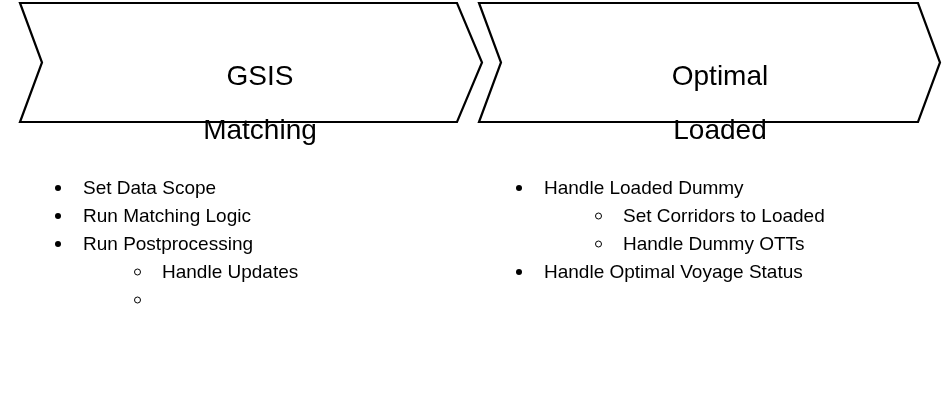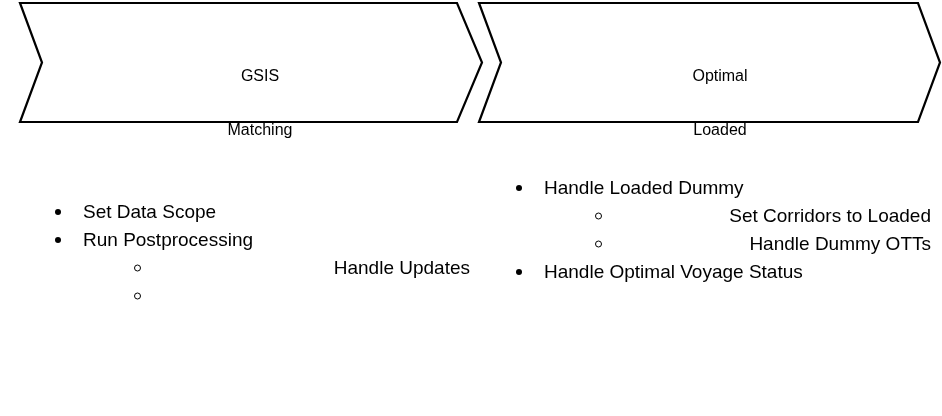--- a/index.html
+++ b/index.html
@@ -43,21 +43,21 @@
   .chevron-shape {
     fill: #ffffff;
     stroke: #000000;
     stroke-width: 2.2;
     stroke-linejoin: miter;
   }
 
   .chevron-label {
     position: absolute;
     text-align: center;
-    font-size: 16px;
+    font-size: 28px;
     line-height: 27px;
     color: #000000;
     white-space: pre-line;
   }
   .chevron-label .line {
     display: block;
   }
   #stage-1-label {
     left: 60px;
     top: 35px;
@@ -67,38 +67,38 @@
     left: 520px;
     top: 35px;
     width: 400px;
   }
 
   
   .list-column {
     position: absolute;
     top: 174px;
   }
-  #column-1 { left: 40px;  width: 430px; margin-top: 24px; }
+  #column-1 { left: 40px;  width: 430px; }
   #column-2 { left: 501px; width: 430px; }
 
   ul.bullets {
     list-style: none;
     margin: 0;
     padding: 0;
   }
   ul.bullets li {
     position: relative;
     font-size: 19px;
     line-height: 28px;
     height: 28px;
     white-space: nowrap;
     color: #000000;
   }
   li.level-1 { padding-left: 43px; }
-  li.level-2 { padding-left: 122px; text-align: right; }
+  li.level-2 { padding-left: 122px; }
 
   .bullet-mark {
     position: absolute;
     top: 50%;
     transform: translateY(-50%);
   }
   li.level-1 > .bullet-mark {
     left: 15px;
     width: 6px;
     height: 6px;
@@ -136,20 +136,21 @@
 
     <div class="chevron-label" id="stage-2-label">
       <span class="line">Optimal</span>
       <span class="line">Loaded</span>
     </div>
   </div>
 
   <div class="list-column" id="column-1">
     <ul class="bullets">
         <li class="level-1"><span class="bullet-mark"></span><span class="item-text">Set Data Scope</span></li>
+        <li class="level-1"><span class="bullet-mark"></span><span class="item-text">Run Matching Logic</span></li>
         <li class="level-1"><span class="bullet-mark"></span><span class="item-text">Run Postprocessing</span></li>
         <li class="level-2"><span class="bullet-mark"></span><span class="item-text">Handle Updates</span></li>
         <li class="level-2"><span class="bullet-mark"></span></li>
       </ul>
   </div>
 
   <div class="list-column" id="column-2">
     <ul class="bullets">
         <li class="level-1"><span class="bullet-mark"></span><span class="item-text">Handle Loaded Dummy</span></li>
         <li class="level-2"><span class="bullet-mark"></span><span class="item-text">Set Corridors to Loaded</span></li>

